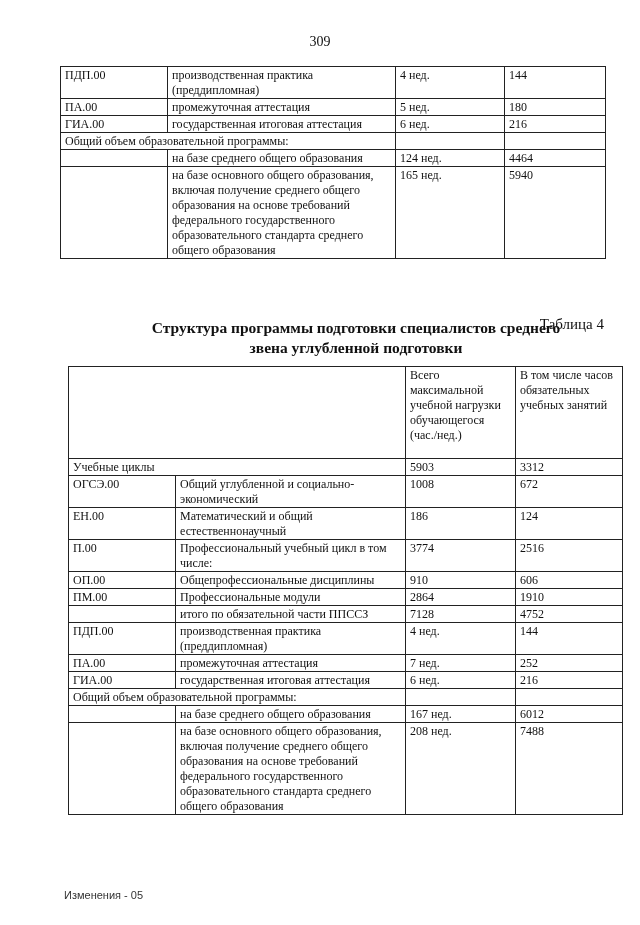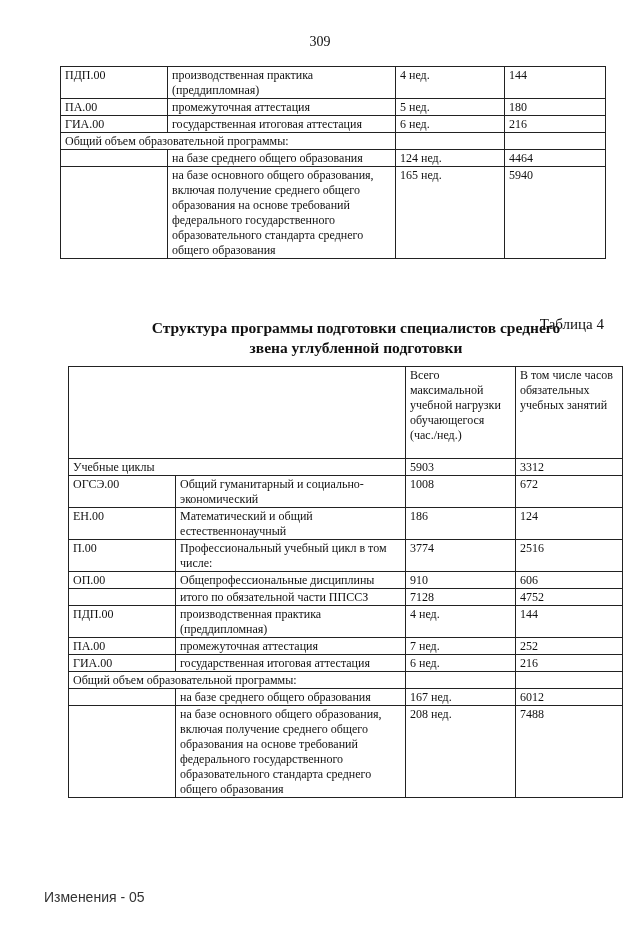--- a/index.html
+++ b/index.html
@@ -6,21 +6,21 @@
   body { width:640px; height:925px; position:relative; overflow:hidden;
          font-family:"Liberation Serif", "DejaVu Serif", serif; color:#111; }
   .page-num { position:absolute; top:34px; left:0; width:640px; text-align:center; font-size:14px; }
   table { border-collapse:collapse; position:absolute; table-layout:fixed; font-size:12px; line-height:15px; }
   td { border:1.4px solid #222; vertical-align:top; padding:1px 4px 0 4px; }
   #t3 { left:60px; top:66px; width:545px; }
   #t4 { left:60px; top:366px; width:554px;margin-left:8px; }
   .table-label { position:absolute; top:316px; right:36px; font-size:15px; }
   .title { position:absolute; top:318px; left:0; width:640px; text-align:center;
            font-weight:bold; font-size:15.5px; line-height:20px;margin-left:36px; }
-  .footer { position:absolute; top:889px; left:44px; font-size:14px; font-family:"Liberation Sans", sans-serif; color:#333; }
+  .footer { position:absolute; top:889px; left:64px; font-size:11px; font-family:"Liberation Sans", sans-serif; color:#333; }
   .hdr td { height:90px; }
 </style>
 </head>
 <body>
 
 <div class="page-num">309</div>
 
 <table id="t3">
   <colgroup>
       <col style="width:107px">
@@ -83,41 +83,47 @@
     <td>Всего максимальной учебной нагрузки обучающегося (час./нед.)</td>
     <td>В том числе часов обязательных учебных занятий</td>
   </tr>
   <tr>
     <td colspan="2">Учебные циклы</td>
     <td>5903</td>
     <td>3312</td>
   </tr>
   <tr>
     <td>ОГСЭ.00</td>
-    <td>Общий гуманитарный и социально-экономический</td>
+    <td>Общий углубленной и социально-экономический</td>
     <td>1008</td>
     <td>672</td>
   </tr>
   <tr>
     <td>ЕН.00</td>
     <td>Математический и общий естественнонаучный</td>
     <td>186</td>
     <td>124</td>
   </tr>
   <tr>
     <td>П.00</td>
     <td>Профессиональный учебный цикл в том числе:</td>
     <td>3774</td>
     <td>2516</td>
   </tr>
   <tr>
     <td>ОП.00</td>
     <td>Общепрофессиональные дисциплины</td>
     <td>910</td>
     <td>606</td>
+  </tr>
+  <tr>
+    <td>ПМ.00</td>
+    <td>Профессиональные модули</td>
+    <td>2864</td>
+    <td>1910</td>
   </tr>
   <tr>
     <td></td>
     <td>итого по обязательной части ППССЗ</td>
     <td>7128</td>
     <td>4752</td>
   </tr>
   <tr>
     <td>ПДП.00</td>
     <td>производственная практика (преддипломная)</td>

